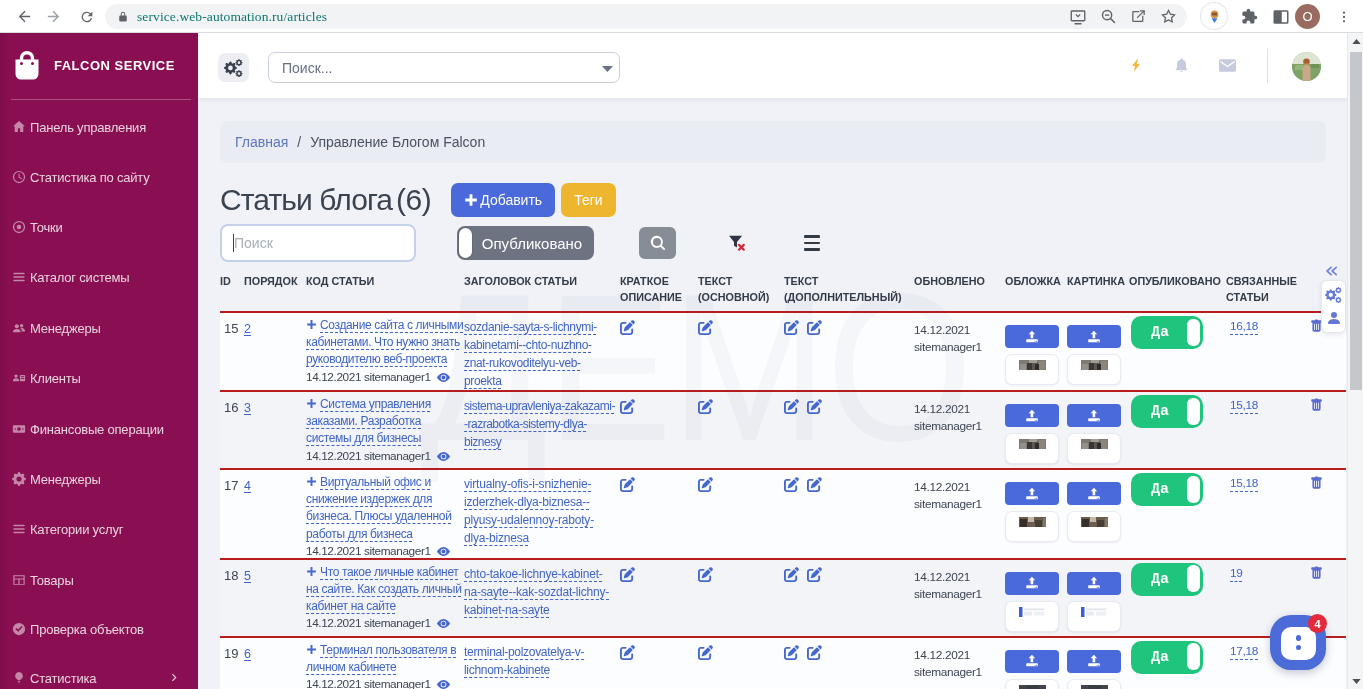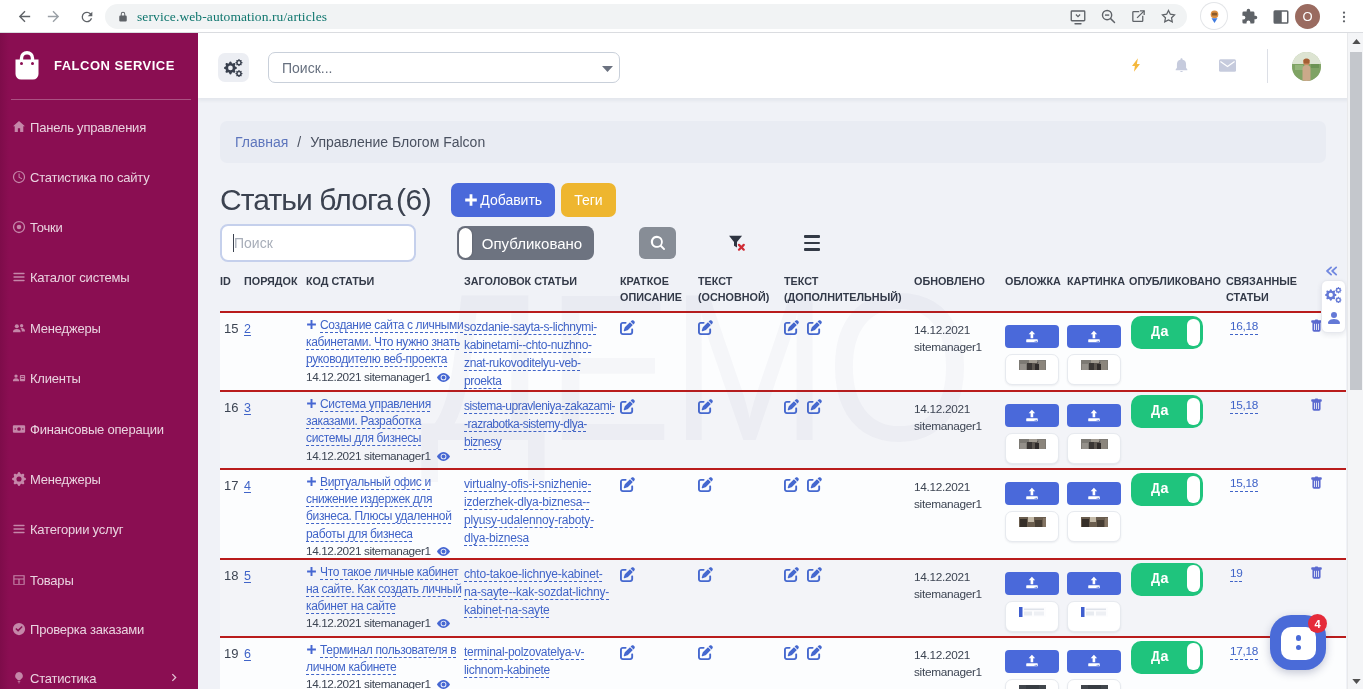--- a/index.html
+++ b/index.html
@@ -431,21 +431,21 @@
       <span class="nav-label">Товары</span>
     </div>
 <div class="nav-item" style="top:586px">
       <span class="nav-ico">
         <svg width="14" height="14" viewBox="0 0 16 16">
           <g fill="rgba(255,255,255,.5)">
             <path d="M8 1a7 7 0 1 0 0 14A7 7 0 0 0 8 1zm-1 10L3.8 7.9l1.1-1.1L6.9 8.7l4.2-4.2 1.1 1.1z"></path>
           </g>
         </svg>
       </span>
-      <span class="nav-label">Проверка заказами</span>
+      <span class="nav-label">Проверка объектов</span>
     </div>
 <div class="nav-item" style="top:635px">
       <span class="nav-ico">
         <svg width="14" height="14" viewBox="0 0 16 16">
           <g fill="rgba(255,255,255,.5)">
             <path d="M8 1.2a4.3 4.3 0 0 0-2.4 7.9c.4.3.7.8.8 1.3h3.2c.1-.5.4-1 .8-1.3A4.3 4.3 0 0 0 8 1.2z"></path>
             <rect x="6.4" y="11.2" width="3.2" height="1.1" rx=".5"></rect>
             <rect x="6.9" y="13" width="2.2" height="1" rx=".5"></rect>
           </g>
         </svg>

